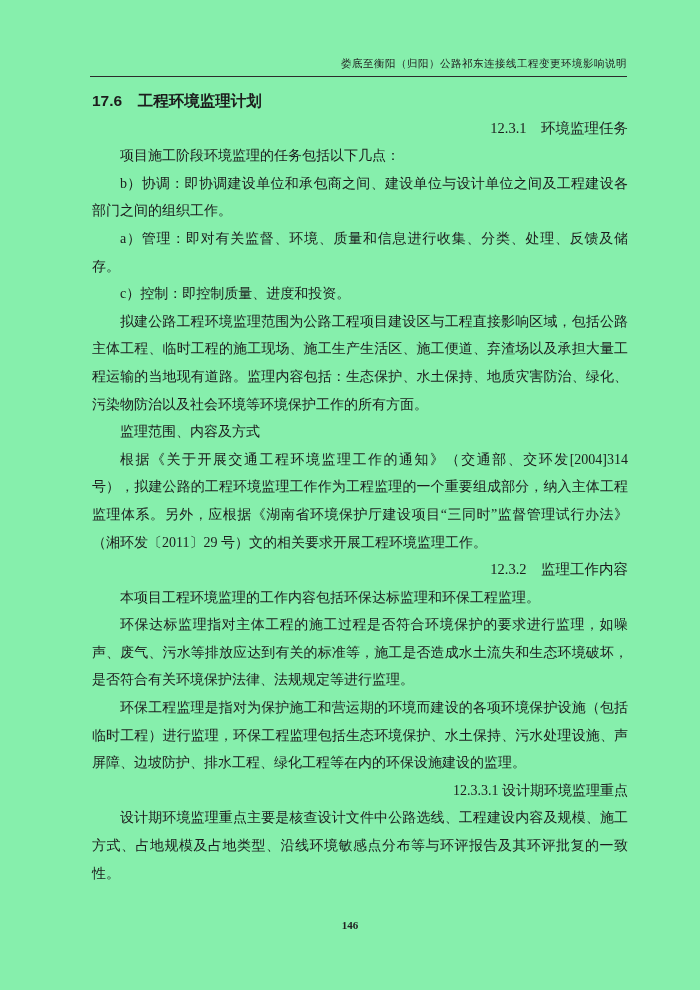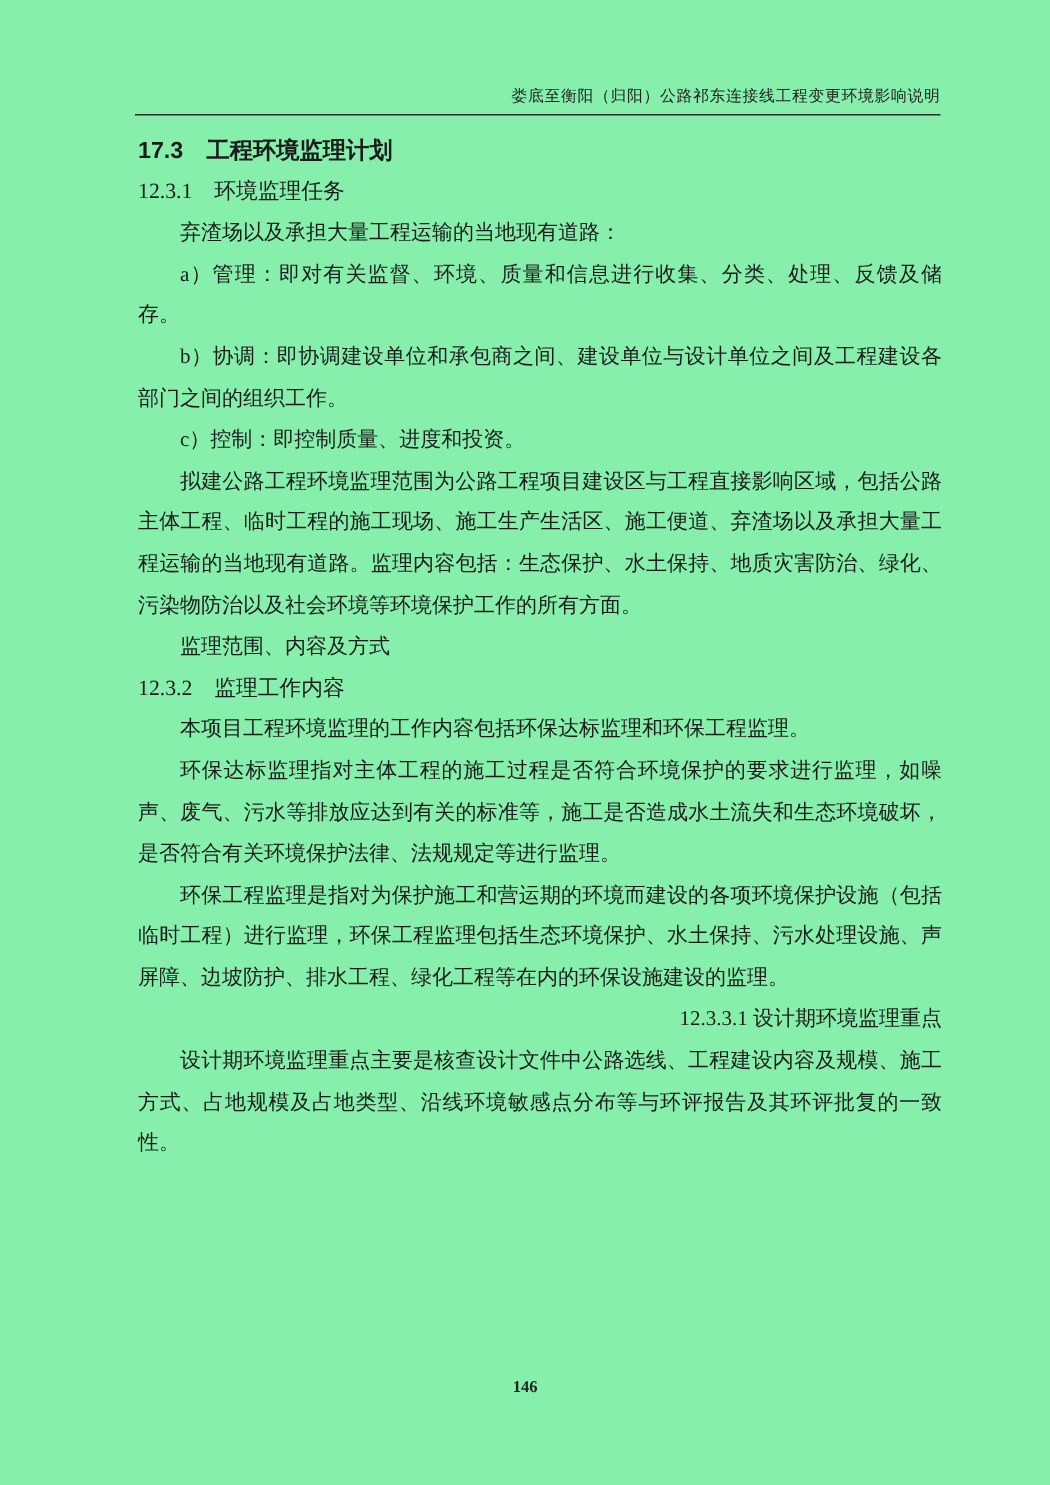--- a/index.html
+++ b/index.html
@@ -51,21 +51,21 @@
     padding: 0;
   }
   .h1 {
     font-family: "Liberation Sans", "DejaVu Sans", sans-serif;
     font-weight: bold;
     font-size: 15.5px;
     text-align: left;
   }
   .h2 {
     font-size: 14.5px;
-    text-align: left;
+    text-align: right;
   }
   .h3 {
     font-size: 14px;
     text-align: right;
   }
   .para {
     text-indent: 2em;
   }
   .footer {
     position: absolute;
@@ -83,28 +83,29 @@
 
 <div class="page">
 
   <div class="header">
     <span>娄底至衡阳（归阳）公路祁东连接线工程变更环境影响说明</span>
   </div>
 
   <div class="header-rule"></div>
 
   <div class="content">
-    <p class="h1">17.3　工程环境监理计划</p>
+    <p class="h1">17.6　工程环境监理计划</p>
     <p class="h2">12.3.1　环境监理任务</p>
-    <p class="para">弃渣场以及承担大量工程运输的当地现有道路：</p>
+    <p class="para">项目施工阶段环境监理的任务包括以下几点：</p>
+    <p class="para">b）协调：即协调建设单位和承包商之间、建设单位与设计单位之间及工程建设各部门之间的组织工作。</p>
     <p class="para">a）管理：即对有关监督、环境、质量和信息进行收集、分类、处理、反馈及储存。</p>
-    <p class="para">b）协调：即协调建设单位和承包商之间、建设单位与设计单位之间及工程建设各部门之间的组织工作。</p>
     <p class="para">c）控制：即控制质量、进度和投资。</p>
     <p class="para">拟建公路工程环境监理范围为公路工程项目建设区与工程直接影响区域，包括公路主体工程、临时工程的施工现场、施工生产生活区、施工便道、弃渣场以及承担大量工程运输的当地现有道路。监理内容包括：生态保护、水土保持、地质灾害防治、绿化、污染物防治以及社会环境等环境保护工作的所有方面。</p>
     <p class="para">监理范围、内容及方式</p>
+    <p class="para">根据《关于开展交通工程环境监理工作的通知》（交通部、交环发[2004]314 号），拟建公路的工程环境监理工作作为工程监理的一个重要组成部分，纳入主体工程监理体系。另外，应根据《湖南省环境保护厅建设项目“三同时”监督管理试行办法》（湘环发〔2011〕29 号）文的相关要求开展工程环境监理工作。</p>
     <p class="h2">12.3.2　监理工作内容</p>
     <p class="para">本项目工程环境监理的工作内容包括环保达标监理和环保工程监理。</p>
     <p class="para">环保达标监理指对主体工程的施工过程是否符合环境保护的要求进行监理，如噪声、废气、污水等排放应达到有关的标准等，施工是否造成水土流失和生态环境破坏，是否符合有关环境保护法律、法规规定等进行监理。</p>
     <p class="para">环保工程监理是指对为保护施工和营运期的环境而建设的各项环境保护设施（包括临时工程）进行监理，环保工程监理包括生态环境保护、水土保持、污水处理设施、声屏障、边坡防护、排水工程、绿化工程等在内的环保设施建设的监理。</p>
     <p class="h3">12.3.3.1 设计期环境监理重点</p>
     <p class="para">设计期环境监理重点主要是核查设计文件中公路选线、工程建设内容及规模、施工方式、占地规模及占地类型、沿线环境敏感点分布等与环评报告及其环评批复的一致性。</p>
   </div>
 
   <div class="footer">
     <span>146</span>

